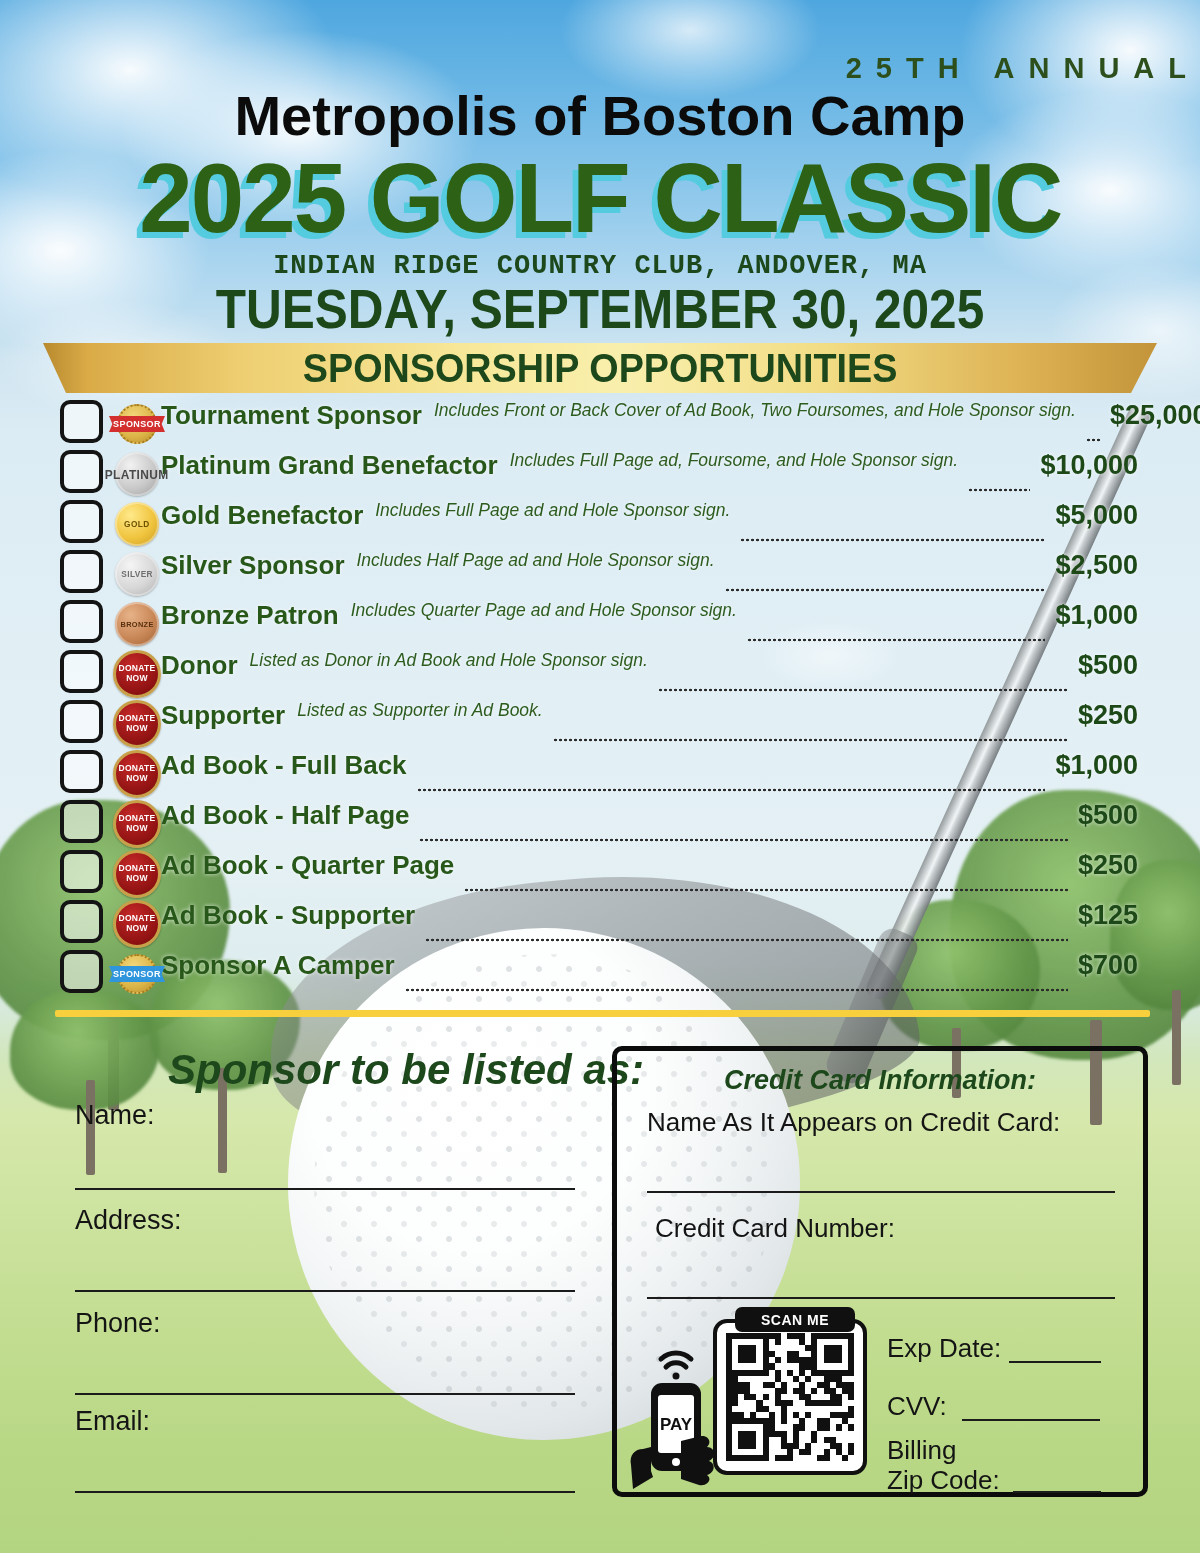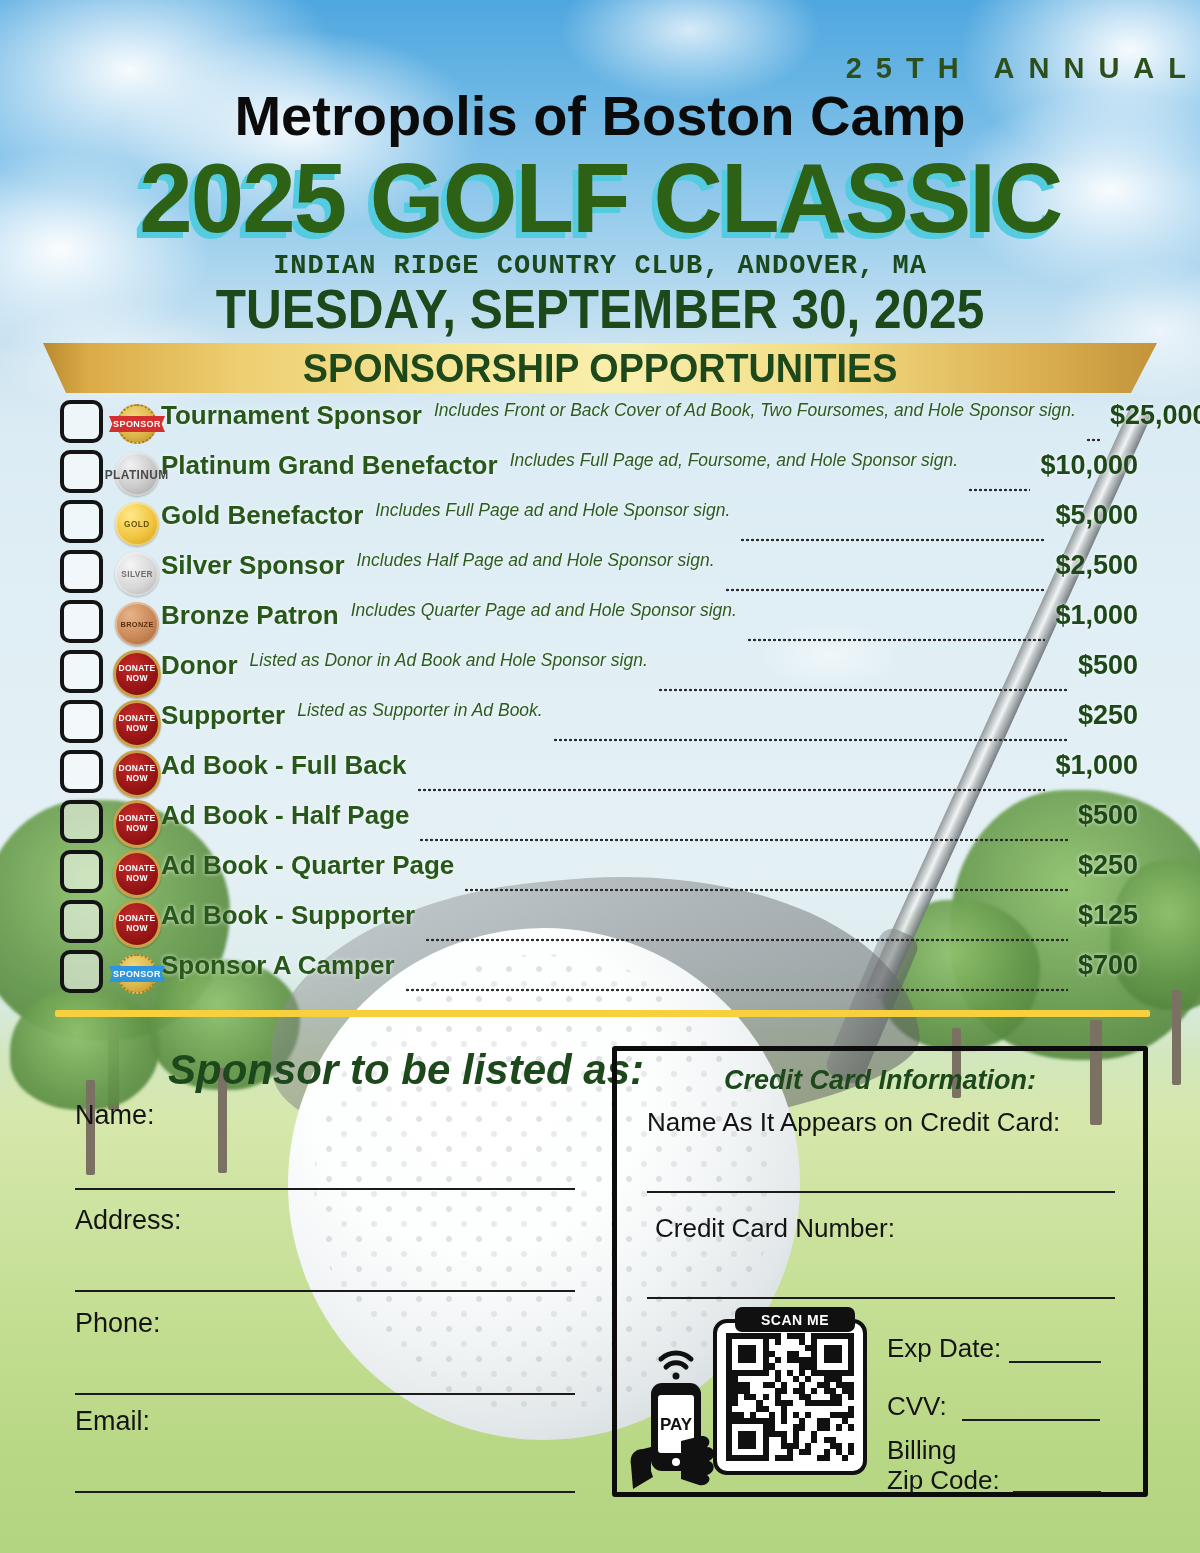--- a/index.html
+++ b/index.html
@@ -88,21 +88,21 @@
   
   .divider{position:absolute;top:1010px;left:55px;width:1095px;height:7px;background:#f8cf3c;
     border-radius:2px;z-index:5;}
   
   .sf-title{position:absolute;left:168px;top:1046px;font-size:42px;font-weight:bold;font-style:italic;
     color:#1c481b;z-index:6;}
   .f-label{position:absolute;font-size:27px;color:#141414;z-index:6;}
   .w-line{position:absolute;border-bottom:2.5px solid #1b1b1b;z-index:6;}
   
   .cc-box{position:absolute;left:612px;top:1046px;width:536px;height:451px;z-index:6;
-    border:5px solid #0c0c0c;border-radius:3px;box-sizing:border-box;}
+    border:5px solid #0c0c0c;border-radius:10px;box-sizing:border-box;}
   .cc-title{position:absolute;left:0;right:0;top:14px;text-align:center;font-size:27px;
     font-weight:bold;font-style:italic;color:#1c481b;}
   .cc-label{position:absolute;font-size:26px;color:#141414;}
   .cc-line{position:absolute;border-bottom:2.5px solid #1b1b1b;}
   .scanme{position:absolute;left:118px;top:256px;width:120px;height:25px;background:#101010;
     border-radius:7px;color:#fff;font-size:14px;font-weight:bold;letter-spacing:.5px;
     display:flex;align-items:center;justify-content:center;z-index:2;}
   .qr-box{position:absolute;left:96px;top:268px;width:154px;height:156px;background:#fff;
     border:4px solid #101010;border-radius:14px;box-sizing:border-box;padding:9px;}
   .qr-box svg{width:100%;height:100%;display:block;}

